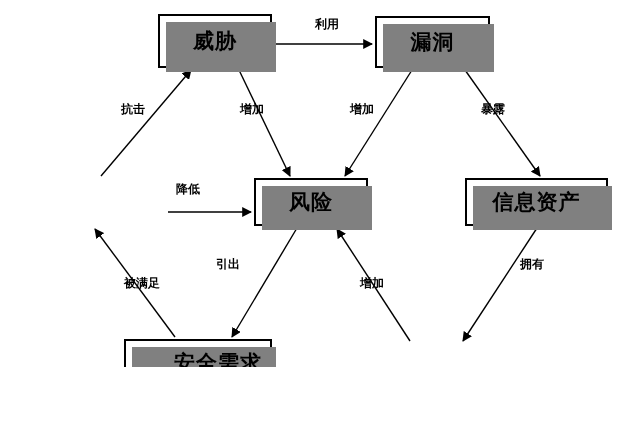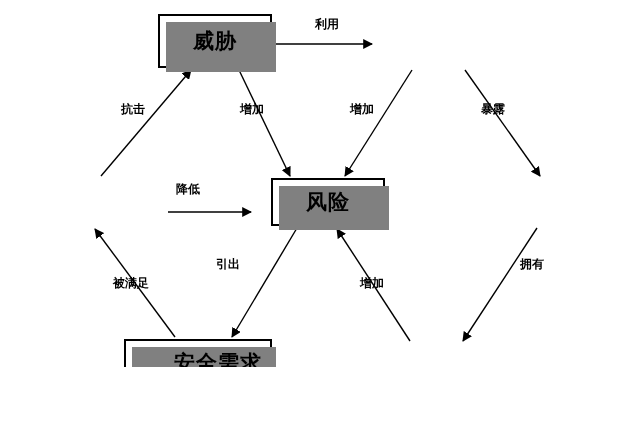--- a/index.html
+++ b/index.html
@@ -87,36 +87,42 @@
         <line x1="297" y1="228" x2="232" y2="337" stroke="#000000" stroke-width="1.4" marker-end="url(#arrowhead)"></line>
         <line x1="410" y1="341" x2="337" y2="229" stroke="#000000" stroke-width="1.4" marker-end="url(#arrowhead)"></line>
         <line x1="537" y1="228" x2="463" y2="341" stroke="#000000" stroke-width="1.4" marker-end="url(#arrowhead)"></line>
       </g>
   </svg>
 
   <div class="node" style="left: 158px; top: 14px; width: 114px; height: 54px;">
     <span class="node-label">威胁</span>
   </div>
 
+  <div class="node" style="left: 375px; top: 16px; width: 115px; height: 52px;">
+    <span class="node-label">漏洞</span>
+  </div>
 
 
-  <div class="node" style="left: 271px; top: 178px; width: 114px; height: 48px;">
+  <div class="node" style="left: 254px; top: 178px; width: 114px; height: 48px;">
     <span class="node-label">风险</span>
   </div>
 
+  <div class="node" style="left: 465px; top: 178px; width: 143px; height: 48px;">
+    <span class="node-label">信息资产</span>
+  </div>
 
   <div class="node" style="left: 124px; top: 339px; width: 148px; height: 49px; padding-left: 40px;">
     <span class="node-label">安全需求</span>
   </div>
 
 
   <span class="edge-label" style="left: 300px; top: 18px; margin-left: 15px;">利用</span>
   <span class="edge-label" style="left: 121px; top: 103px;">抗击</span>
   <span class="edge-label" style="left: 240px; top: 103px;">增加</span>
   <span class="edge-label" style="left: 350px; top: 103px;">增加</span>
   <span class="edge-label" style="left: 481px; top: 103px;">暴露</span>
   <span class="edge-label" style="left: 176px; top: 183px;">降低</span>
-  <span class="edge-label" style="left: 113px; top: 277px; text-align: center;">被满足</span>
+  <span class="edge-label" style="left: 124px; top: 277px; text-align: center;">被满足</span>
   <span class="edge-label" style="left: 216px; top: 258px;">引出</span>
   <span class="edge-label" style="left: 360px; top: 277px;">增加</span>
   <span class="edge-label" style="left: 479px; top: 258px; margin-left: 41px;">拥有</span>
 
 </div>
 
 </body></html>

